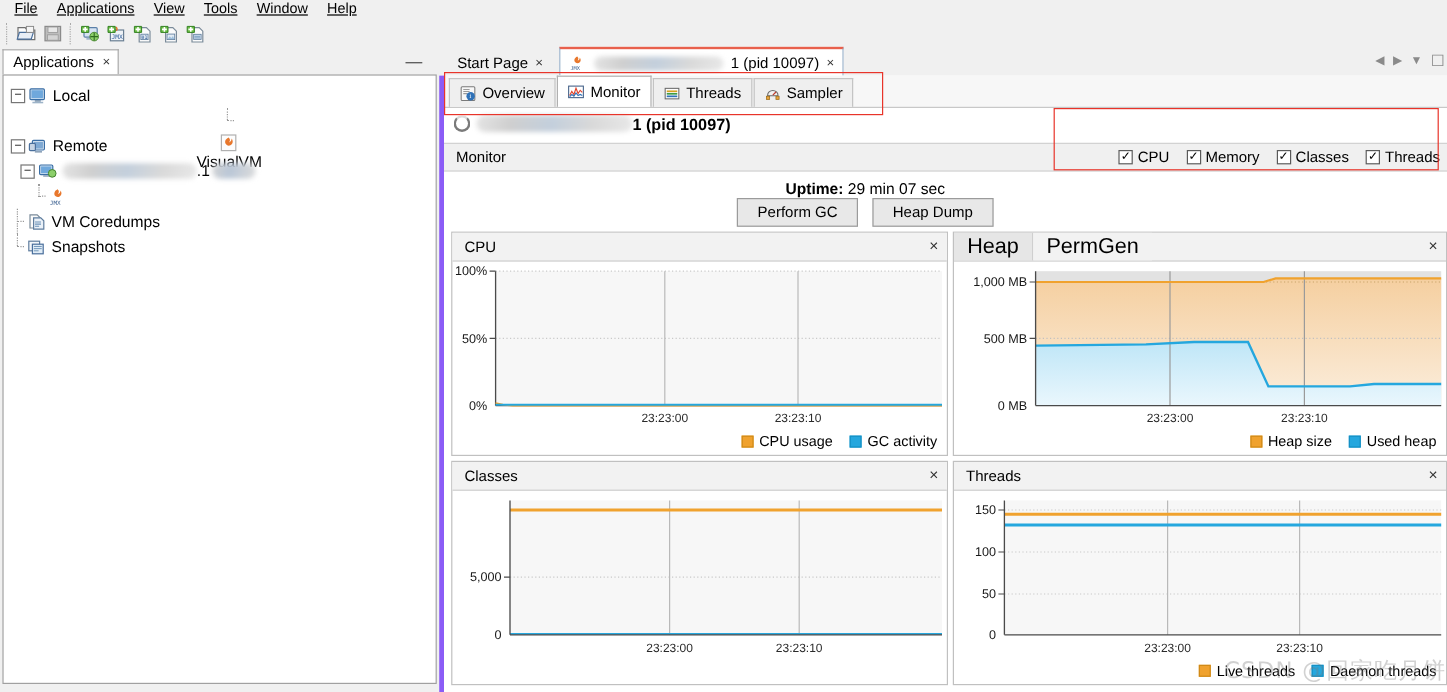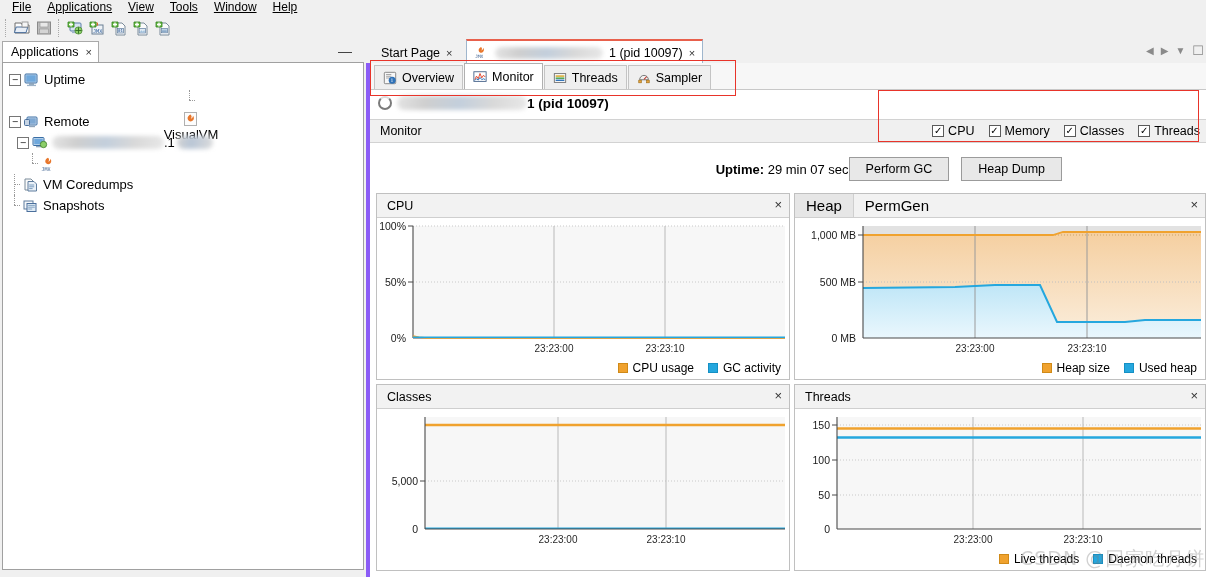--- a/index.html
+++ b/index.html
@@ -153,21 +153,22 @@
   .chk { display: flex; align-items: center; gap: 4px; font-size: 12.5px; }
   .cbox {
     width: 12px; height: 12px; border: 1px solid #5a5a5a; background: #fff;
     display: inline-flex; align-items: center; justify-content: center;
     font-size: 10px; line-height: 1; color: #000;
   }
 
   .uptime-row {
     position: absolute; left: 0; top: 88px; width: 704px; height: 36px;
     display: flex; align-items: center; padding: 0 12px 0 10px;
-    justify-content: flex-end;
+    justify-content: center;
+    flex-direction: column;
   }
   .uptime { font-size: 13px; }
   .uptime b { font-weight: bold; }
   .btns { display: flex; gap: 12px; }
   .btn {
     background: #e8e8e8; border: 1px solid #9b9b9b; padding: 4px 16px;
     font-size: 12.5px; color: #000;
   }
 
   
@@ -183,21 +184,21 @@
   .cc-br { left: 424px; top: 197px; width: 412px; height: 187px; }
 
   .cc-head {
     height: 24px; background: #f2f2f2; border-bottom: 1px solid #cfcfcf;
     display: flex; align-items: stretch; position: relative;
   }
   .cc-title {
     display: flex; align-items: center; padding: 0 10px; font-size: 12.5px;
   }
   .cc-tab {
-    display: flex; align-items: center; padding: 0 11px; font-size: 15px;
+    display: flex; align-items: center; padding: 0 11px; font-size: 18px;
     border-right: 1px solid #cfcfcf; background: #f2f2f2;
   }
   .cc-tab.active { background: #e6e6e6; }
   .cc-close {
     position: absolute; right: 7px; top: 4px; font-size: 13px; color: #333; line-height: 1;
   }
   .cc-body { position: relative; height: 162px; }
 
   .plot-svg { display: block; }
   .legend {
@@ -315,21 +316,21 @@
       <div class="tnode" style="padding-left:4px;">
         <span class="tog">−</span>
         <span class="ticon">
           <svg width="17" height="16" viewBox="0 0 17 16">
             <rect x="2" y="2" width="12" height="9" rx="1" fill="#cfe0f0" stroke="#3a6ea5"></rect>
             <rect x="3.2" y="3.2" width="9.6" height="6.6" fill="#6fa8dc"></rect>
             <rect x="6" y="11.4" width="5" height="1.4" fill="#7d97b0"></rect>
             <rect x="4" y="12.8" width="9" height="1.3" fill="#9db3c8"></rect>
           </svg>
         </span>
-        <span class="tlabel">Uptime</span>
+        <span class="tlabel">Local</span>
       </div>
 
       <div class="tnode" style="padding-left:10px;flex-direction:column;">
         <span class="guide elbow last"></span>
         <span class="ticon">
           <svg width="17" height="16" viewBox="0 0 17 16">
             <rect x="2.5" y="1.5" width="12" height="13" fill="#fdfdfd" stroke="#b0b0b0"></rect>
             <path d="M8.5 3.5c1.8 1.6 1.1 3.2 0.3 4.2 1.5-.4 2.4-1.8 2.1-3.2 1.3 1.4 1.4 3.4.2 4.8-1.1 1.3-3 1.5-4.3.4-1.3-1-1.6-2.8-.7-4.2.5-.8 1.6-1.6 2.4-2z" fill="#e8772c"></path>
           </svg>
         </span>

